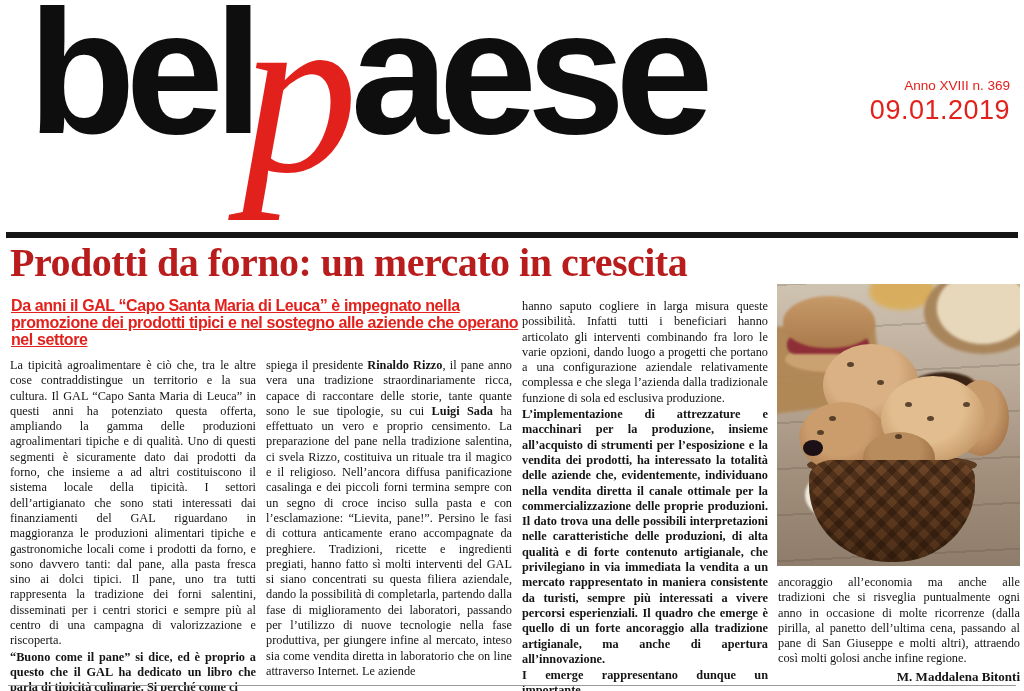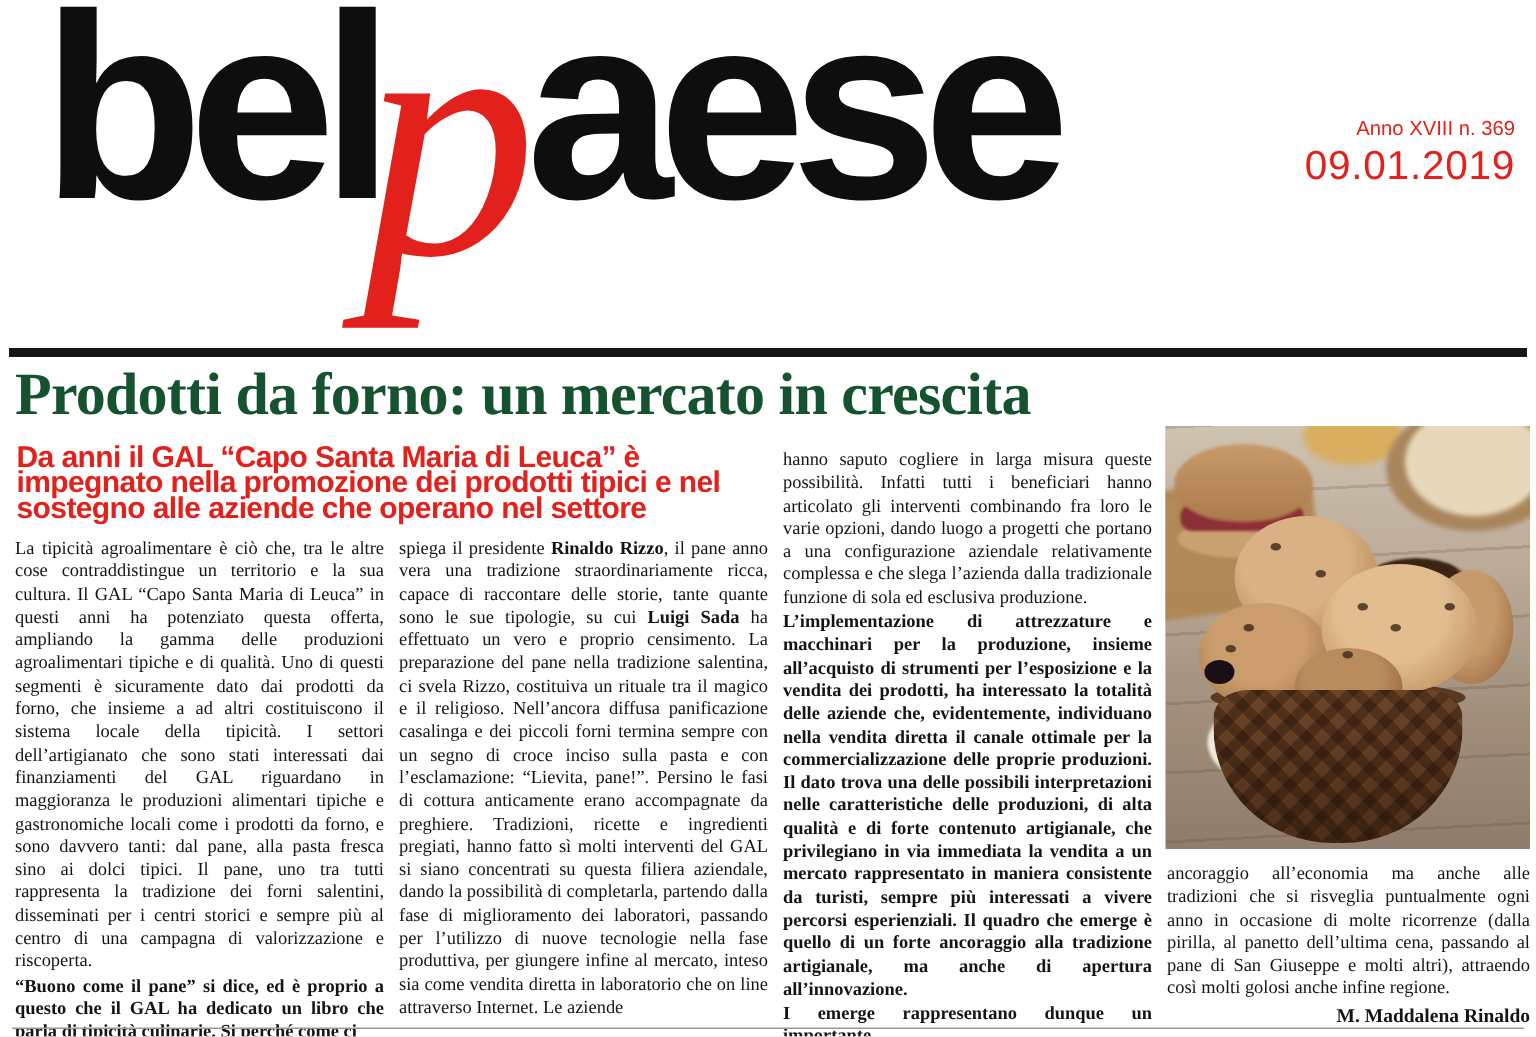--- a/index.html
+++ b/index.html
@@ -28,27 +28,28 @@
   }
   .tagline{font-size:11.5px;line-height:1.2;}
   .issue{font-size:13.5px;margin-top:38px;font-weight:normal;}
   .date{font-size:27px;letter-spacing:0.5px;margin-top:2px;font-weight:normal;}
   .masthead-rule{
     position:absolute;left:6px;right:6px;top:232px;height:6px;background:#161616;
   }
   
   .title{
     position:absolute;left:10px;top:242px;width:760px;margin:0;
-    font-size:40px;line-height:1.05;font-weight:bold;letter-spacing:-0.5px;color:#14532d;
+    font-size:40px;line-height:1.05;font-weight:bold;letter-spacing:-0.5px;color:#b91c1c;
   }
   .standfirst{
     position:absolute;left:11px;top:297px;width:512px;
     font-family:"Liberation Sans",sans-serif;font-weight:bold;
-    font-size:20px;line-height:17px;letter-spacing:-0.4px;
+    font-size:16px;line-height:17px;letter-spacing:-0.4px;
     color:var(--accent,#e2211c);
+    text-decoration:underline;
   }
   
   .col{
     position:absolute;width:246px;
     font-size:12.3px;line-height:15.3px;text-align:justify;
   }
   .col p{margin:0;}
   .col p + p{margin-top:1px;font-weight:bold;}
   .col .b{font-weight:bold;}
   .col1{left:10px;top:358px;}
@@ -150,21 +151,21 @@
   <div class="col col2">
       <p><span>spiega il presidente </span><span class="b">Rinaldo Rizzo</span><span>, il pane anno vera una tradizione straordinariamente ricca, capace di raccontare delle storie, tante quante sono le sue tipologie, su cui </span><span class="b">Luigi Sada</span><span> ha effettuato un vero e proprio censimento. La preparazione del pane nella tradizione salentina, ci svela Rizzo, costituiva un rituale tra il magico e il religioso. Nell’ancora diffusa panificazione casalinga e dei piccoli forni termina sempre con un segno di croce inciso sulla pasta e con l’esclamazione: “Lievita, pane!”. Persino le fasi di cottura anticamente erano accompagnate da preghiere. Tradizioni, ricette e ingredienti pregiati, hanno fatto sì molti interventi del GAL si siano concentrati su questa filiera aziendale, dando la possibilità di completarla, partendo dalla fase di miglioramento dei laboratori, passando per l’utilizzo di nuove tecnologie nella fase produttiva, per giungere infine al mercato, inteso sia come vendita diretta in laboratorio che on line attraverso Internet. Le aziende</span></p>
     </div>
   <div class="col col3">
       <p><span>hanno saputo cogliere in larga misura queste possibilità. Infatti tutti i beneficiari hanno articolato gli interventi combinando fra loro le varie opzioni, dando luogo a progetti che portano a una configurazione aziendale relativamente complessa e che slega l’azienda dalla tradizionale funzione di sola ed esclusiva produzione.</span></p>
       <p><span>L’implementazione di attrezzature e macchinari per la produzione, insieme all’acquisto di strumenti per l’esposizione e la vendita dei prodotti, ha interessato la totalità delle aziende che, evidentemente, individuano nella vendita diretta il canale ottimale per la commercializzazione delle proprie produzioni. Il dato trova una delle possibili interpretazioni nelle caratteristiche delle produzioni, di alta qualità e di forte contenuto artigianale, che privilegiano in via immediata la vendita a un mercato rappresentato in maniera consistente da turisti, sempre più interessati a vivere percorsi esperienziali. Il quadro che emerge è quello di un forte ancoraggio alla tradizione artigianale, ma anche di apertura all’innovazione.</span></p>
       <p><span>I emerge rappresentano dunque un importante</span></p>
     </div>
   <div class="col col4">
   <p><span>ancoraggio all’economia ma anche alle tradizioni che si risveglia puntualmente ogni anno in occasione di molte ricorrenze (dalla pirilla, al panetto dell’ultima cena, passando al pane di San Giuseppe e molti altri), attraendo così molti golosi anche infine regione.</span></p>
-      <span class="byline">M. Maddalena Rinaldo</span>
+      <span class="byline">M. Maddalena Bitonti</span>
     </div>
 
   <div class="photo" title="Bread rolls with olives in a dark wicker basket lined with white cloth on a wooden table; sandwich on cutting board, bowl of black olives and wooden bowl in blurred background">
     <div class="wood"></div>
     <div class="board"></div>
     <div class="sandwich-bottom"></div>
     <div class="sandwich-fill"></div>
     <div class="sandwich-top"></div>
     <div class="roll-top"></div>
     <div class="bowl-big"></div>

